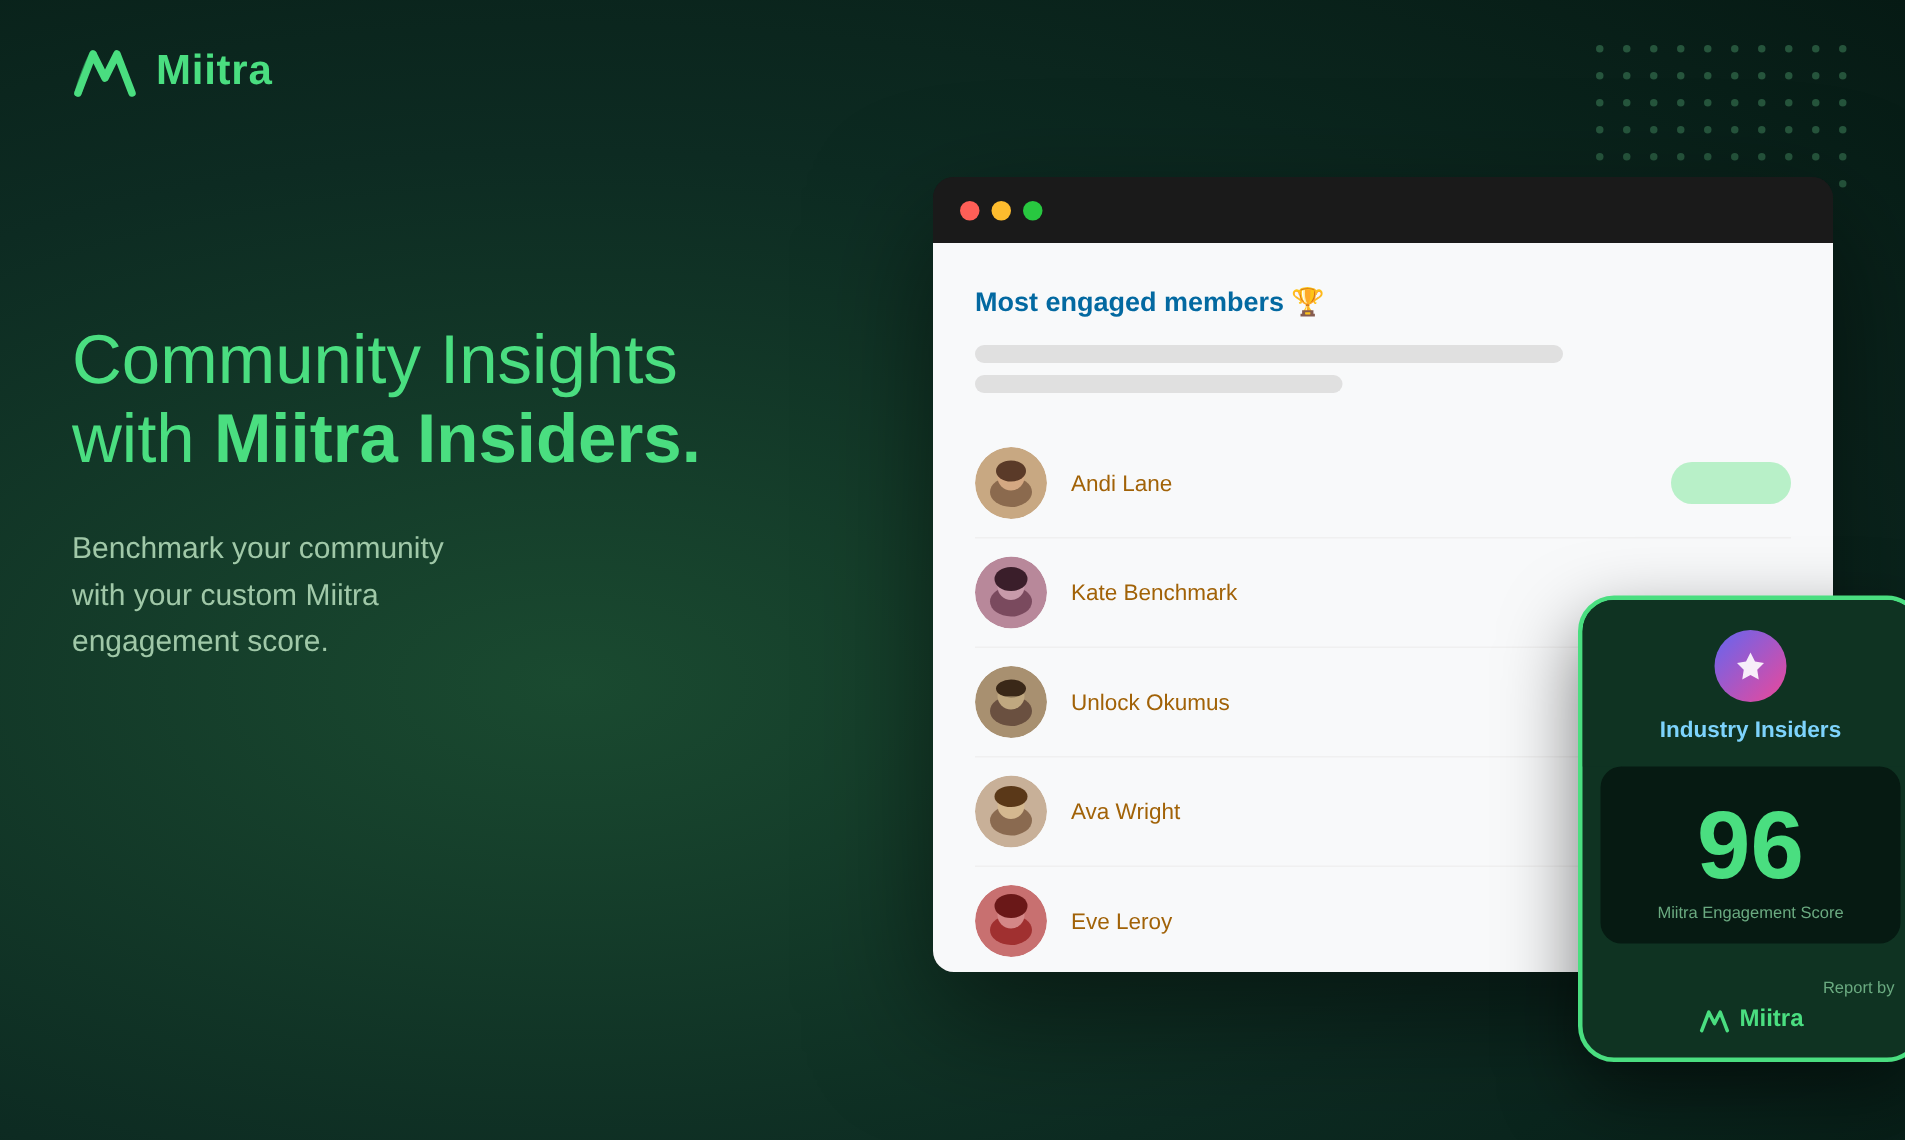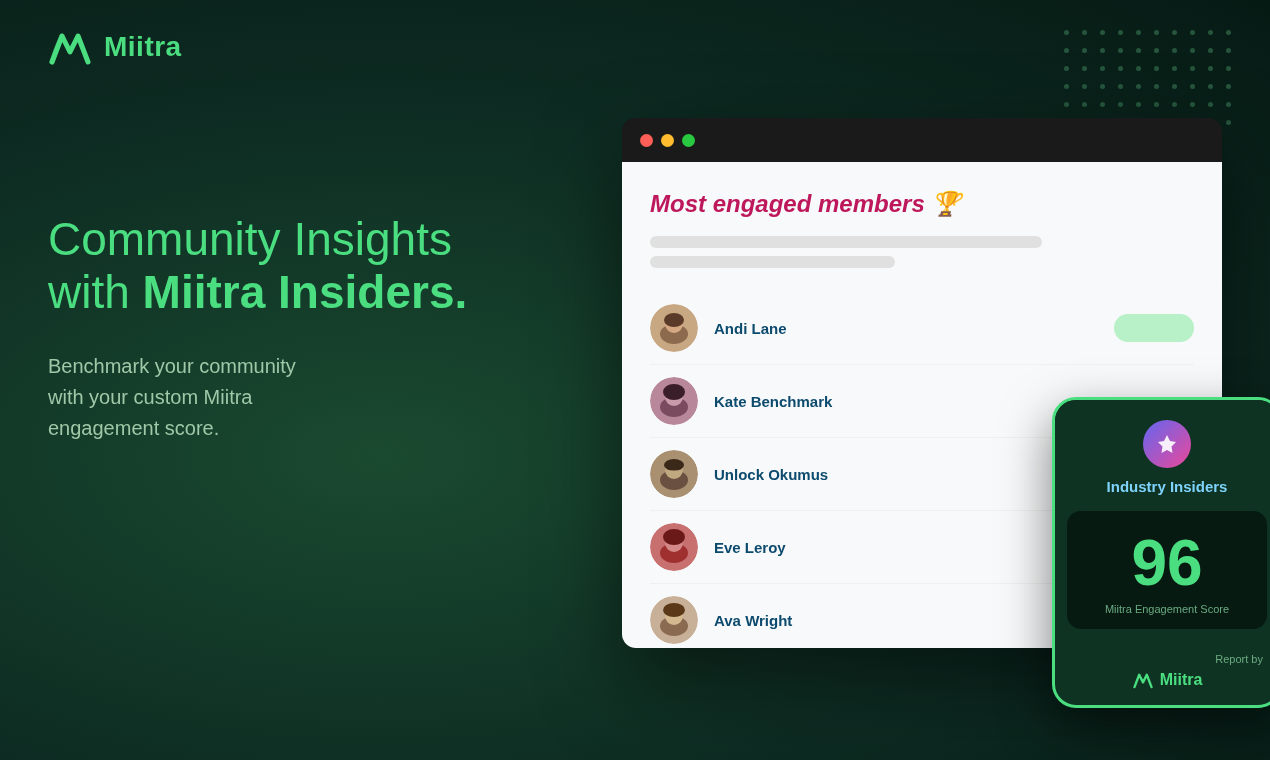--- a/index.html
+++ b/index.html
@@ -117,25 +117,24 @@
 
     .browser-content {
       background: #f8f9fa;
       border-radius: 0 0 14px 14px;
       padding: 28px 28px 20px 28px;
       height: calc(100% - 44px);
       overflow: hidden;
     }
 
     .panel-title {
-      font-size: 24px;
+      font-size: 18px;
       font-weight: 600;
-      color: #be185d;
+      color: #0369a1;
       margin-bottom: 18px;
-      font-style: italic;
     }
 
     .skeleton-bar {
       height: 12px;
       background: #e0e0e0;
       border-radius: 6px;
       margin-bottom: 8px;
     }
     .skeleton-bar.long { width: 72%; }
     .skeleton-bar.short { width: 45%; margin-bottom: 24px; }
@@ -146,22 +145,22 @@
       display: flex;
       align-items: center;
       padding: 12px 0;
       border-bottom: 1px solid #f0f0f0;
       position: relative;
     }
     .member-item:last-child { border-bottom: none; }
 
     .member-name {
       font-size: 15px;
-      font-weight: 700;
-      color: #0c4a6e;
+      font-weight: 400;
+      color: #a16207;
       flex: 1;
     }
 
     
     .btn-pill {
       background: #b8f0c8;
       color: #2d7a4a;
       border-radius: 20px;
       padding: 6px 18px;
       font-size: 12px;
@@ -394,36 +393,36 @@
           <ellipse cx="24" cy="30" rx="14" ry="10" fill="#6a5040"></ellipse>
           <circle cx="24" cy="20" r="9" fill="#c0a880"></circle>
           <ellipse cx="24" cy="15" rx="10" ry="6" fill="#3a2818"></ellipse>
           <rect x="16" y="20" width="16" height="4" rx="2" fill="#c0a880" opacity="0.5"></rect>
         </svg>
         <span class="member-name">Unlock Okumus</span>
       </li>
 
       <li class="member-item">
         <svg class="avatar-svg" viewBox="0 0 48 48">
+          <circle cx="24" cy="24" r="24" fill="#c8b098"></circle>
+          <ellipse cx="24" cy="30" rx="14" ry="10" fill="#8a6a50"></ellipse>
+          <circle cx="24" cy="20" r="9" fill="#d4b890"></circle>
+          <ellipse cx="24" cy="14" rx="11" ry="7" fill="#5a3818"></ellipse>
+        </svg>
+        <span class="member-name">Ava Wright</span>
+      </li>
+
+      <li class="member-item">
+        <svg class="avatar-svg" viewBox="0 0 48 48">
           <circle cx="24" cy="24" r="24" fill="#c87070"></circle>
           <ellipse cx="24" cy="30" rx="14" ry="10" fill="#a03030"></ellipse>
           <circle cx="24" cy="20" r="9" fill="#d48888"></circle>
           <ellipse cx="24" cy="14" rx="11" ry="8" fill="#6a1818"></ellipse>
         </svg>
         <span class="member-name">Eve Leroy</span>
-      </li>
-
-      <li class="member-item">
-        <svg class="avatar-svg" viewBox="0 0 48 48">
-          <circle cx="24" cy="24" r="24" fill="#c8b098"></circle>
-          <ellipse cx="24" cy="30" rx="14" ry="10" fill="#8a6a50"></ellipse>
-          <circle cx="24" cy="20" r="9" fill="#d4b890"></circle>
-          <ellipse cx="24" cy="14" rx="11" ry="7" fill="#5a3818"></ellipse>
-        </svg>
-        <span class="member-name">Ava Wright</span>
       </li>
     </ul>
   </div>
 
   <div class="score-card">
     <div class="score-card-top">
       <div class="score-icon-circle">
         <svg width="26" height="26" viewBox="0 0 26 26" fill="none">
           <path d="M13 4L16 10L22 11L17.5 15.5L18.5 22L13 19L7.5 22L8.5 15.5L4 11L10 10Z" fill="white" opacity="0.9"></path>
         </svg>

